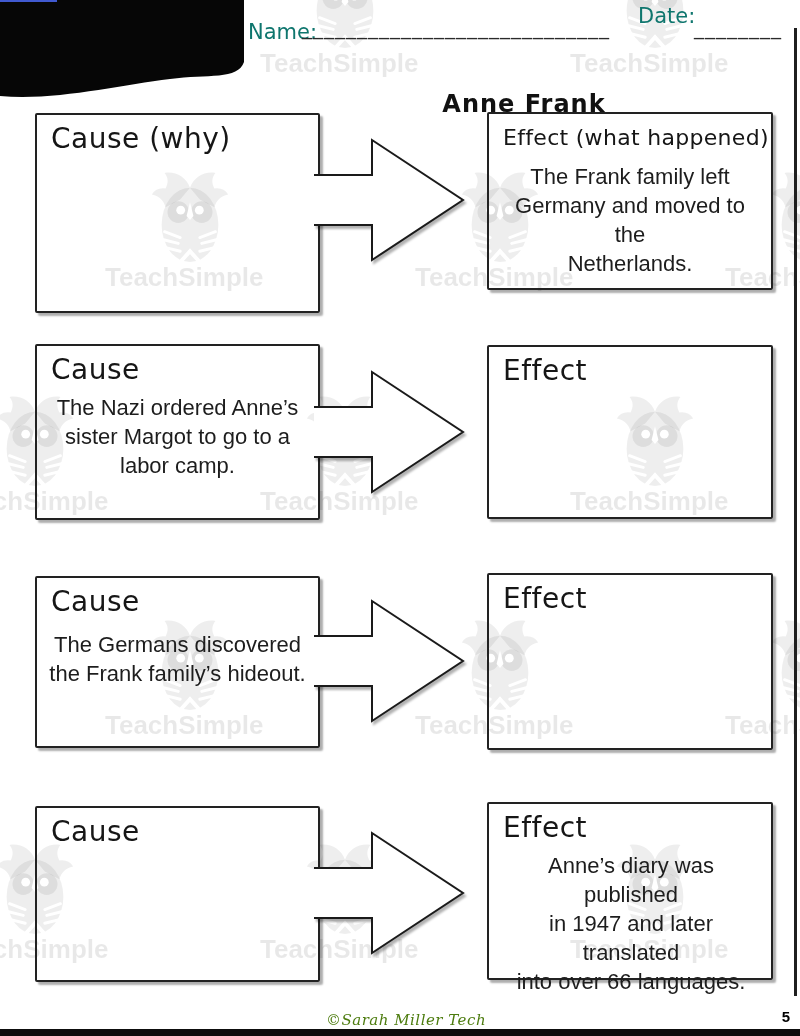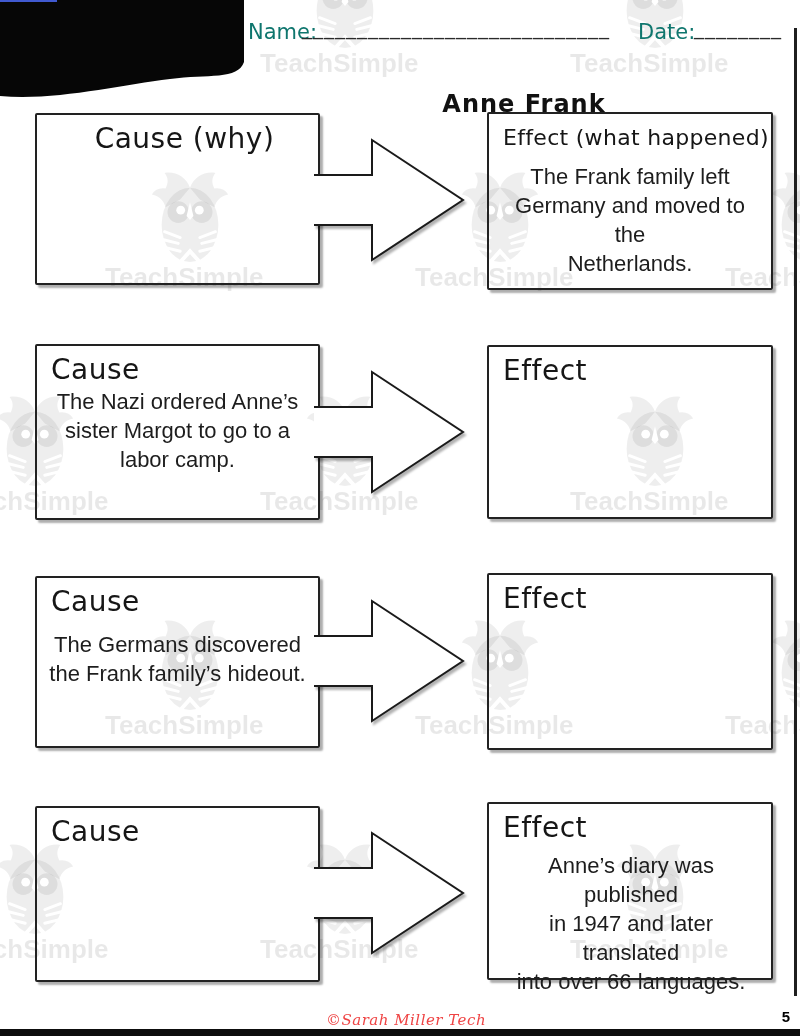--- a/index.html
+++ b/index.html
@@ -24,62 +24,62 @@
   }
   .box-label{
     font-family:"DejaVu Sans",sans-serif;font-size:28px;color:#161616;
     padding:8px 0 0 14px;letter-spacing:0.5px;line-height:1.15;
   }
   .box-label.small{font-size:22px;padding-top:11px;letter-spacing:0.3px;}
   .box-body{
     font-family:"Liberation Sans",sans-serif;font-size:22px;line-height:29px;
     color:#1d1d1d;text-align:center;white-space:pre-line;padding:0 8px;
   }
-  .b-c1{left:35px;top:113px;width:285px;height:172px;text-align:center;}
+  .b-c1{left:35px;top:113px;width:285px;height:200px;}
   .b-e1{left:487px;top:112px;width:286px;height:178px;}
   .b-c2{left:35px;top:344px;width:285px;height:176px;}
   .b-e2{left:487px;top:345px;width:286px;height:174px;}
   .b-c3{left:35px;top:576px;width:285px;height:172px;}
   .b-e3{left:487px;top:573px;width:286px;height:177px;}
   .b-c4{left:35px;top:806px;width:285px;height:176px;}
   .b-e4{left:487px;top:802px;width:286px;height:178px;}
   .b-e1 .box-body{margin-top:12px;}
-  .b-c2 .box-body{margin-top:1px;}
+  .b-c2 .box-body{margin-top:7px;}
   .b-c3 .box-body{margin-top:12px;}
   .b-e4 .box-body{margin-top:7px;padding-left:10px;}
   
   .arrow{
     position:absolute;left:314px;z-index:3;
     filter:drop-shadow(2px 3px 1px rgba(0,0,0,0.30));
   }
   .a1{top:135px;} .a2{top:367px;} .a3{top:596px;} .a4{top:828px;}
   
   .banner{position:absolute;left:0;top:0;z-index:5;}
   .banner-title{
     position:absolute;left:13px;top:22px;z-index:6;color:#ffffff;
     font-family:"Liberation Sans",sans-serif;font-size:29px;letter-spacing:0.3px;
   }
   .blue-sliver{position:absolute;left:0;top:0;width:57px;height:2px;background:#4059d0;z-index:7;}
   .hd-text{
     position:absolute;z-index:5;font-family:"DejaVu Sans",sans-serif;color:#0f766e;
   }
   .name-label{left:248px;top:20px;font-size:21px;}
   .name-line{left:302px;top:16px;font-size:20px;letter-spacing:1px;color:#2a2a2a;}
-  .date-label{left:638px;top:20px;font-size:21px;}
+  .date-label{left:638px;top:4px;font-size:21px;}
   .date-line{left:694px;top:16px;font-size:20px;letter-spacing:1px;color:#2a2a2a;}
   .doc-title{
     position:absolute;left:524px;top:90px;transform:translateX(-50%);z-index:5;
     font-family:"DejaVu Sans",sans-serif;font-size:24px;font-weight:800;
     letter-spacing:1px;color:#111;white-space:nowrap;
   }
   
   .credit{
     position:absolute;left:406px;top:1011px;transform:translateX(-50%);z-index:5;
     font-family:"DejaVu Serif",serif;font-style:italic;font-size:15px;
-    color:#ef4444;letter-spacing:0.5px;white-space:nowrap;
+    color:#4d7c0f;letter-spacing:0.5px;white-space:nowrap;
   }
   .page-num{
     position:absolute;right:10px;top:1008px;z-index:5;
     font-family:"Liberation Sans",sans-serif;font-weight:bold;font-size:15px;color:#000;
   }
   .bottom-bar{position:absolute;left:0;top:1029px;width:800px;height:7px;background:#0d0d0d;z-index:6;}
   .right-edge{position:absolute;left:794px;top:28px;width:3px;height:968px;background:#1f1f1f;z-index:4;}
 </style>
 </head>
 <body>

